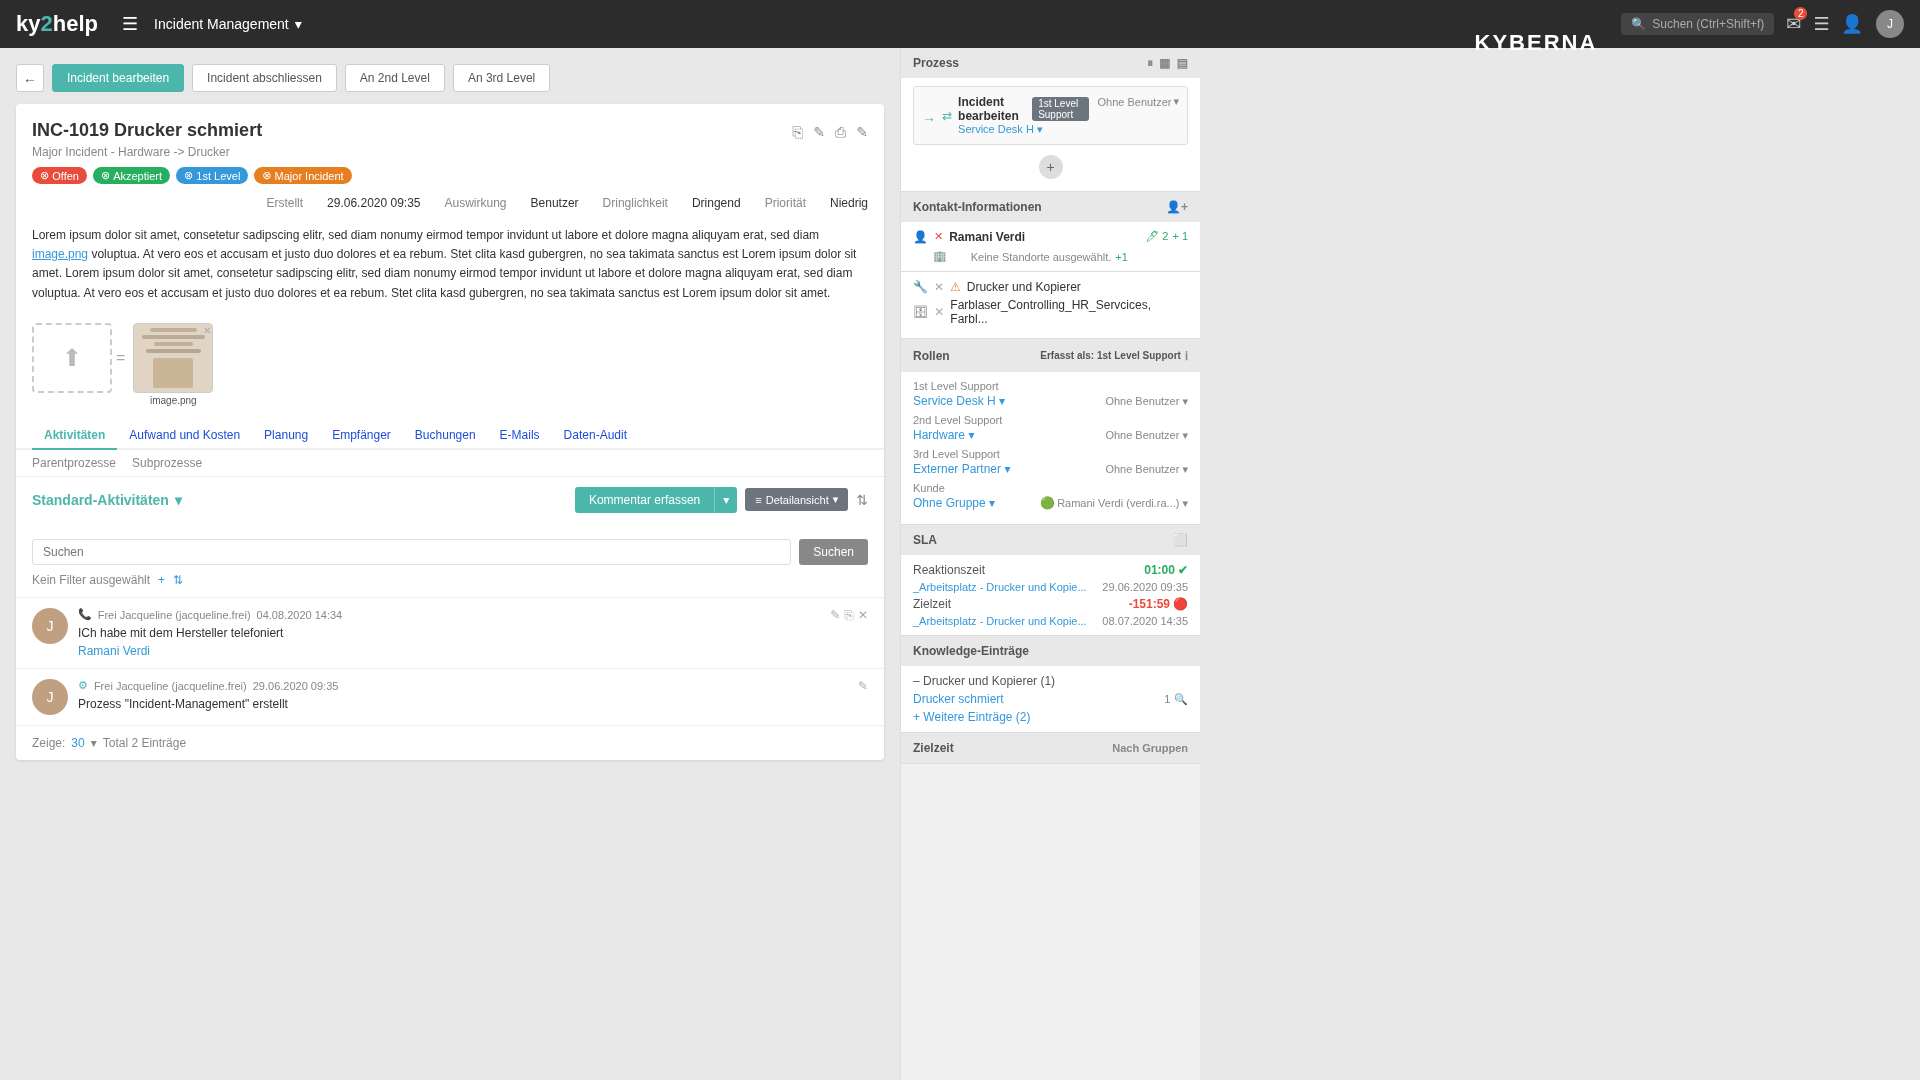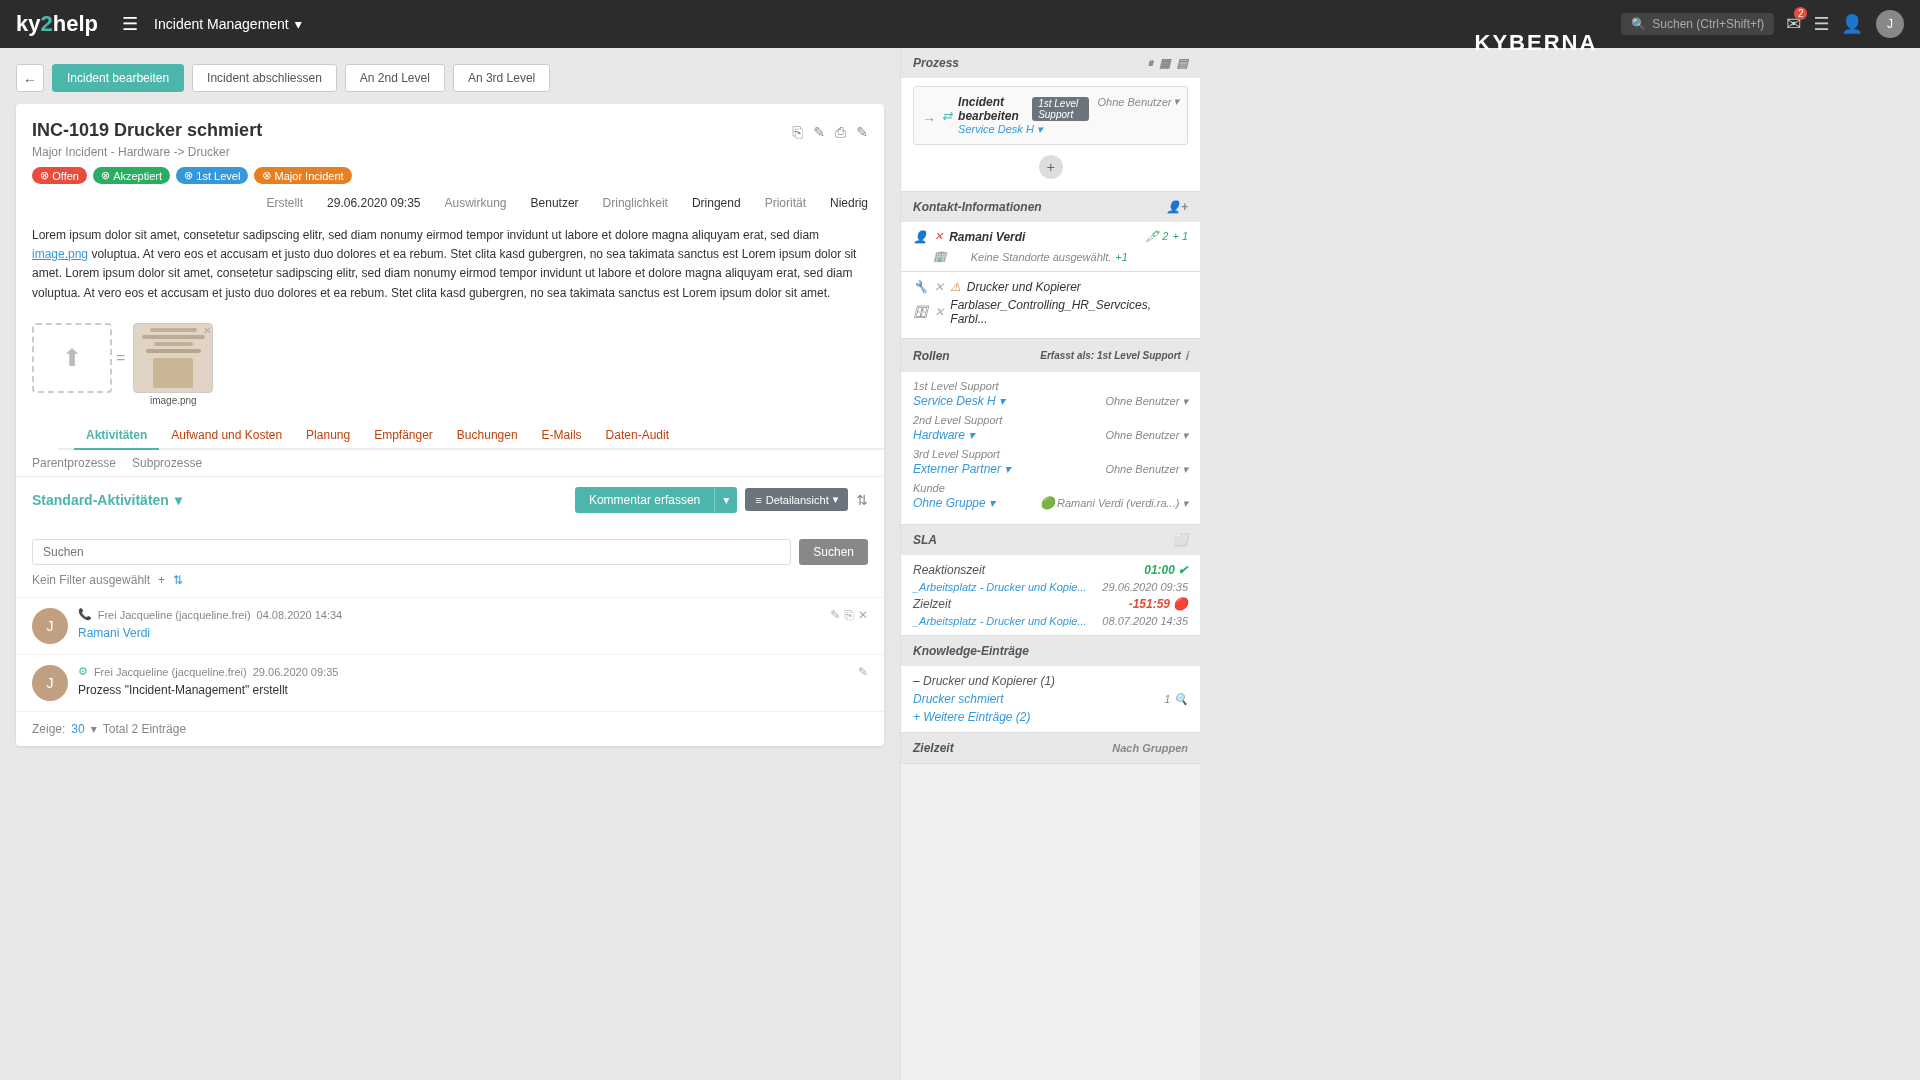--- a/index.html
+++ b/index.html
@@ -61,22 +61,22 @@
     .attachments { padding: 8px 16px; display: flex; gap: 8px; align-items: flex-start; flex-wrap: wrap; }
     .attachment-upload { width: 80px; height: 70px; border: 2px dashed #ccc; border-radius: 4px; display: flex; flex-direction: column; align-items: center; justify-content: center; cursor: pointer; color: #aaa; font-size: 20px; }
     .attachment-thumb { position: relative; width: 80px; }
     .attachment-name { font-size: 10px; color: #555; text-align: center; margin-top: 2px; }
     .attachment-remove { position: absolute; top: 2px; right: 2px; color: #aaa; cursor: pointer; font-size: 10px; }
     .attachment-img-box { width: 80px; height: 70px; border: 1px solid #ccc; border-radius: 4px; background: #e0d5c5; position: relative; overflow: hidden; }
     .img-placeholder-lines { width: 100%; height: 100%; display: flex; flex-direction: column; justify-content: center; align-items: center; gap: 3px; }
     .img-line { width: 60%; height: 4px; background: rgba(150,120,80,0.4); border-radius: 2px; }
 
     
-    .activity-tabs { display: flex; gap: 0; border-bottom: 2px solid #eee; padding: 8px 16px 0 16px; flex-wrap: wrap; margin-left: 42px; }
-    .activity-tab { padding: 6px 12px; cursor: pointer; font-size: 12px; color: #c2410c; border-bottom: 2px solid transparent; margin-bottom: -2px; }
+    .activity-tabs { display: flex; gap: 0; border-bottom: 2px solid #eee; padding: 8px 16px 0 16px; flex-wrap: wrap; }
+    .activity-tab { padding: 6px 12px; cursor: pointer; font-size: 12px; color: #1d4ed8; border-bottom: 2px solid transparent; margin-bottom: -2px; }
     .activity-tab.active { color: #4db6ac; border-bottom: 2px solid #4db6ac; font-weight: bold; }
     .activity-sub-tabs { display: flex; gap: 16px; padding: 6px 16px; border-bottom: 1px solid #eee; }
     .activity-sub-tab { font-size: 12px; color: #888; cursor: pointer; }
 
     
     .activity-toolbar { display: flex; align-items: center; justify-content: space-between; padding: 10px 16px; }
     .activity-title { display: flex; align-items: center; gap: 6px; font-size: 14px; font-weight: bold; color: #4db6ac; }
     .activity-right { display: flex; align-items: center; gap: 8px; }
     .btn-primary-split { display: flex; align-items: center; }
     .btn-primary { background: #4db6ac; color: #fff; border: none; padding: 6px 14px; border-radius: 3px 0 0 3px; cursor: pointer; font-size: 12px; }
@@ -99,21 +99,21 @@
     .activity-icon { color: #4db6ac; }
     .activity-text { font-size: 12px; color: #333; margin-bottom: 4px; }
     .activity-user { color: #3498db; font-size: 12px; }
     .act-action-icon { color: #aaa; cursor: pointer; font-size: 12px; }
 
     
     .pagination-row { display: flex; align-items: center; padding: 10px 16px; font-size: 12px; color: #888; gap: 6px; border-top: 1px solid #f0f0f0; }
     .page-link { color: #3498db; cursor: pointer; }
 
     
-    .sidebar-section { border-bottom: 1px solid #ddd; font-style: italic; }
+    .sidebar-section { border-bottom: 1px solid #ddd; }
     .sidebar-section-header { display: flex; align-items: center; justify-content: space-between; padding: 8px 12px; background: #e8e8e8; font-size: 12px; font-weight: bold; color: #555; }
     .sidebar-section-content { padding: 8px 12px; background: #fff; }
     
     
     .prozess-card { background: #f9f9f9; border: 1px solid #ddd; border-radius: 3px; padding: 8px; display: flex; align-items: flex-start; gap: 8px; margin-bottom: 6px; }
     .prozess-icon { color: #4db6ac; font-size: 14px; flex-shrink: 0; margin-top: 2px; }
     .prozess-badge { background: #6c757d; color: #fff; font-size: 10px; padding: 1px 6px; border-radius: 3px; margin-left: 6px; }
     .prozess-sub { color: #3498db; font-size: 11px; cursor: pointer; }
     .prozess-right { text-align: right; font-size: 11px; color: #888; }
     .prozess-add { display: flex; justify-content: center; padding: 4px; }
@@ -331,20 +331,21 @@
           <div class="activity-meta">
             <span class="activity-icon">📞</span>
             <span>Frei Jacqueline (jacqueline.frei)</span>
             <span>04.08.2020 14:34</span>
             <span style="margin-left:auto; display:flex; gap:4px;">
               <span class="act-action-icon">✎</span>
               <span class="act-action-icon">⎘</span>
               <span class="act-action-icon">✕</span>
             </span>
           </div>
+          <div class="activity-text">ICh habe mit dem Hersteller telefoniert</div>
           <div class="activity-user">Ramani Verdi</div>
         </div>
       </div>
 
       <div class="activity-item">
         <div class="activity-avatar">J</div>
         <div class="activity-content">
           <div class="activity-meta">
             <span class="activity-icon">⚙</span>
             <span>Frei Jacqueline (jacqueline.frei)</span>

